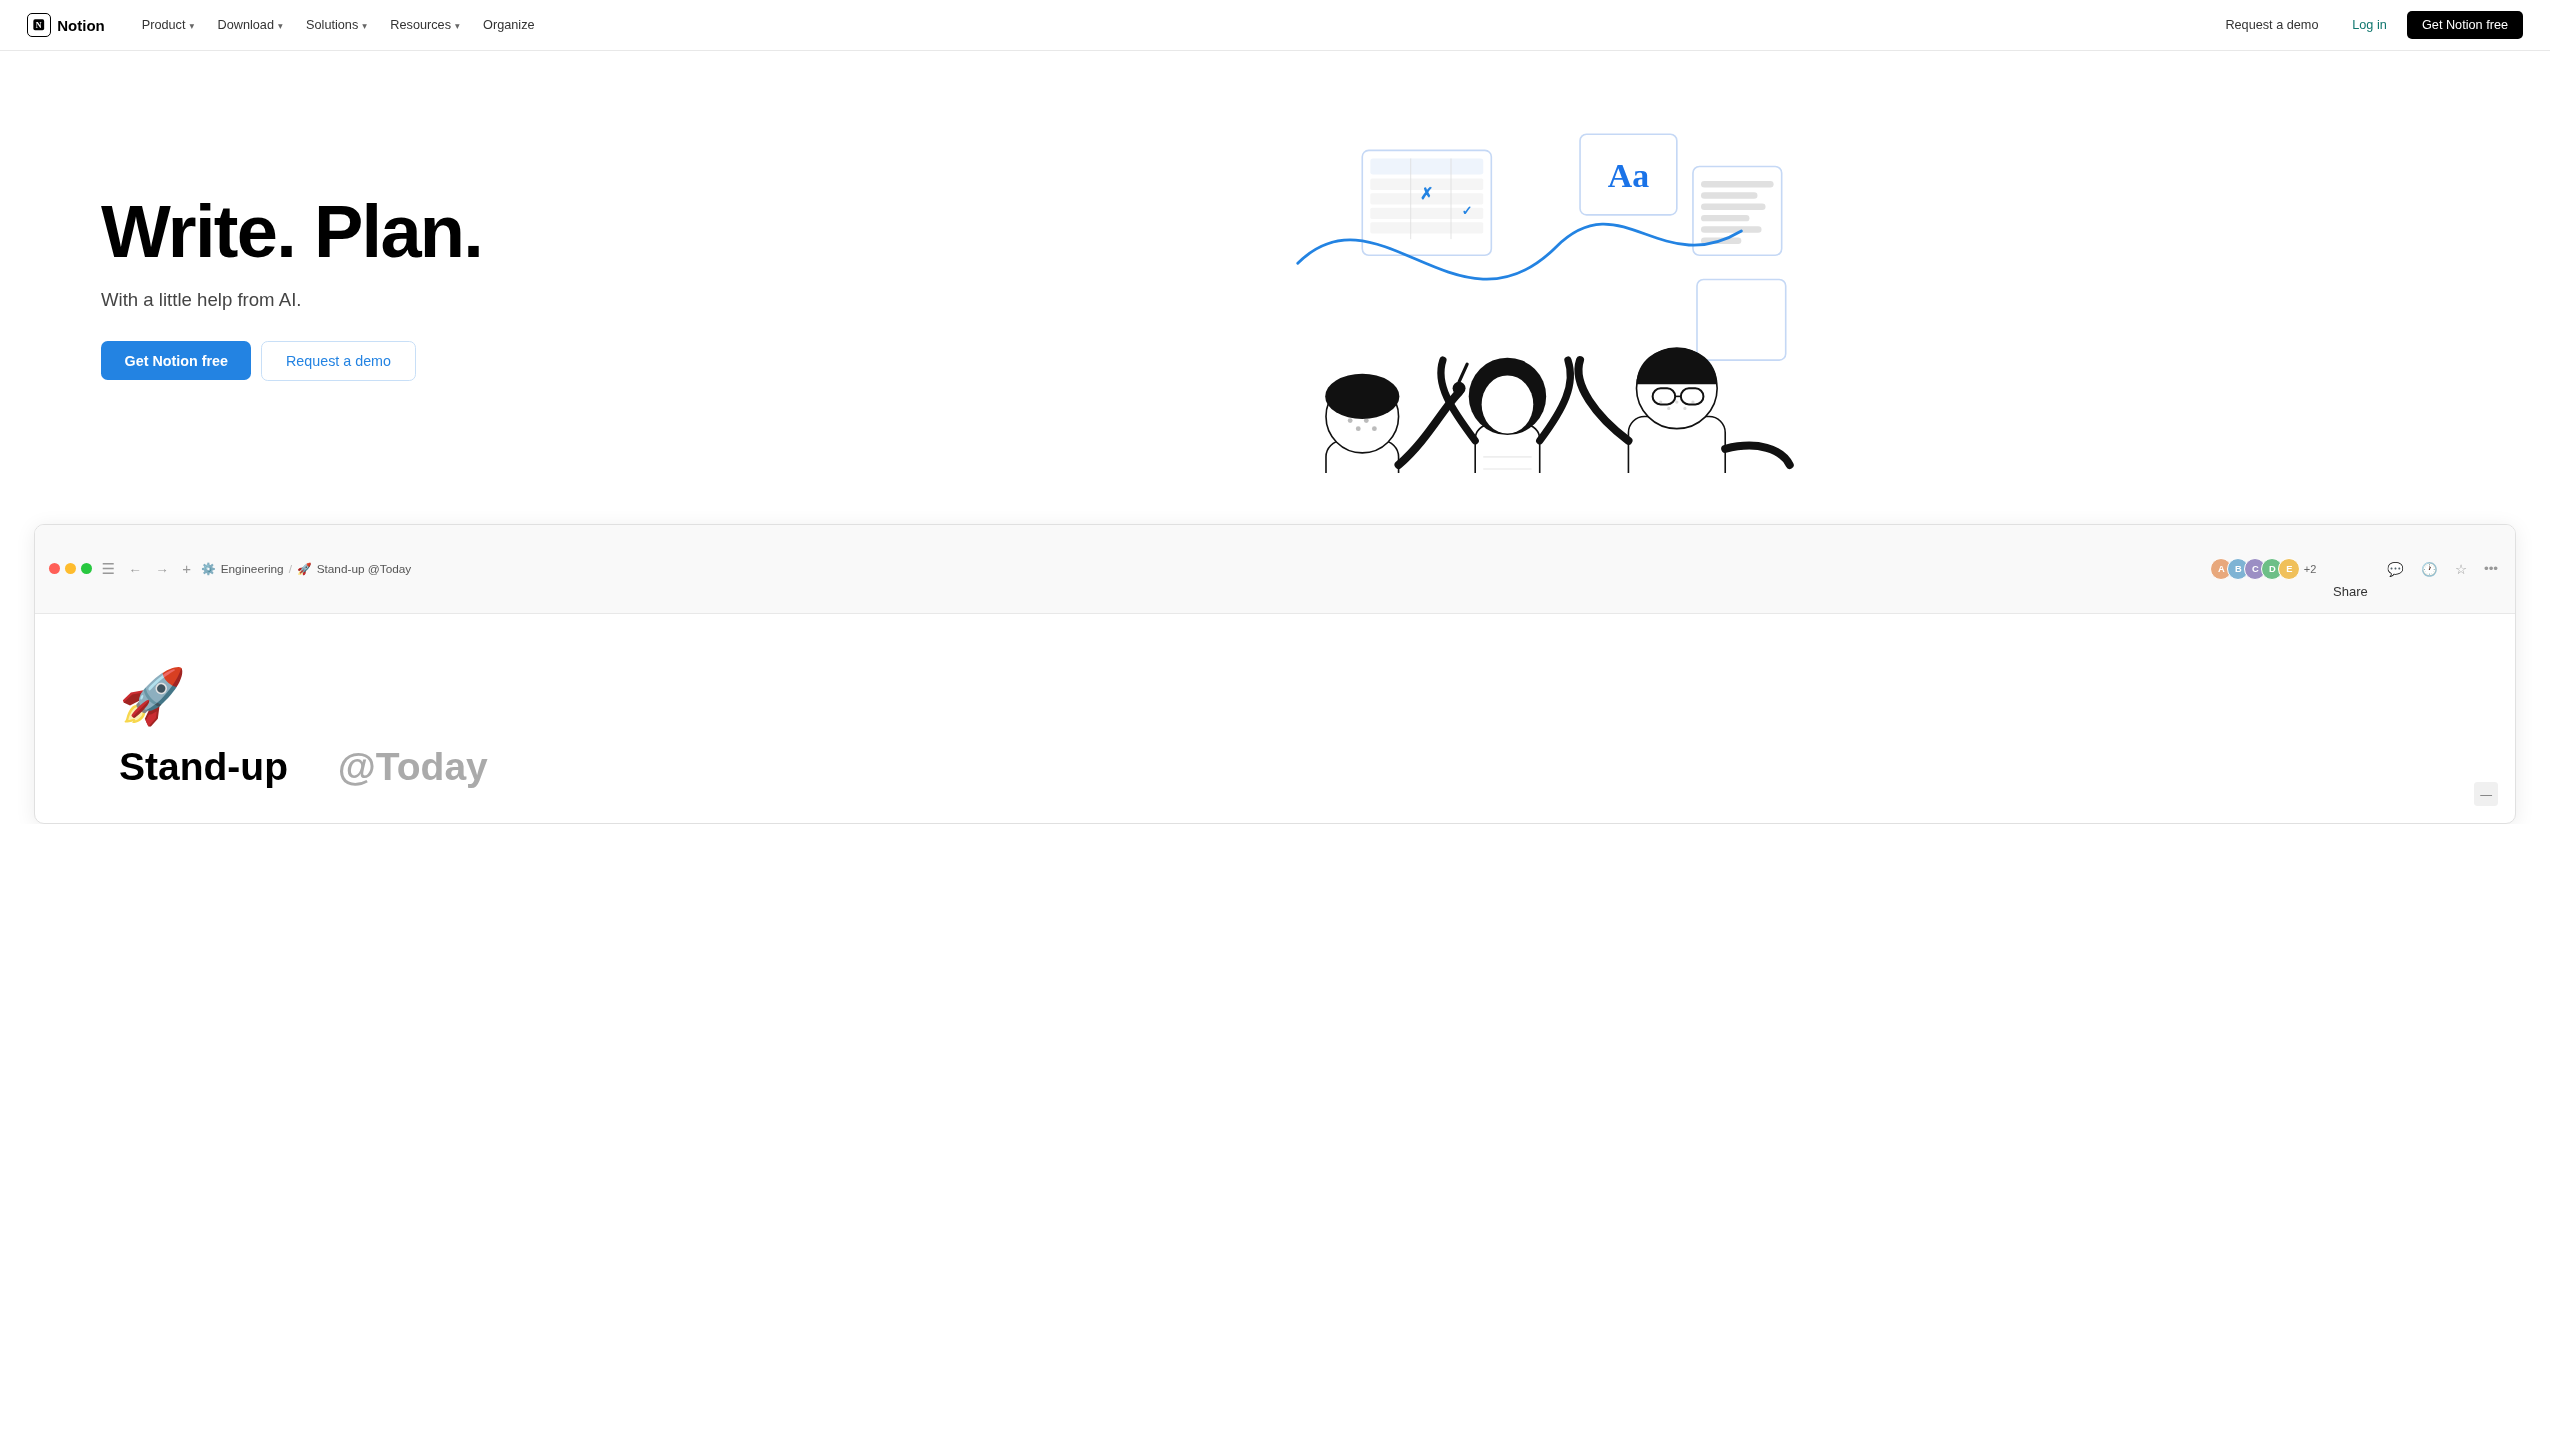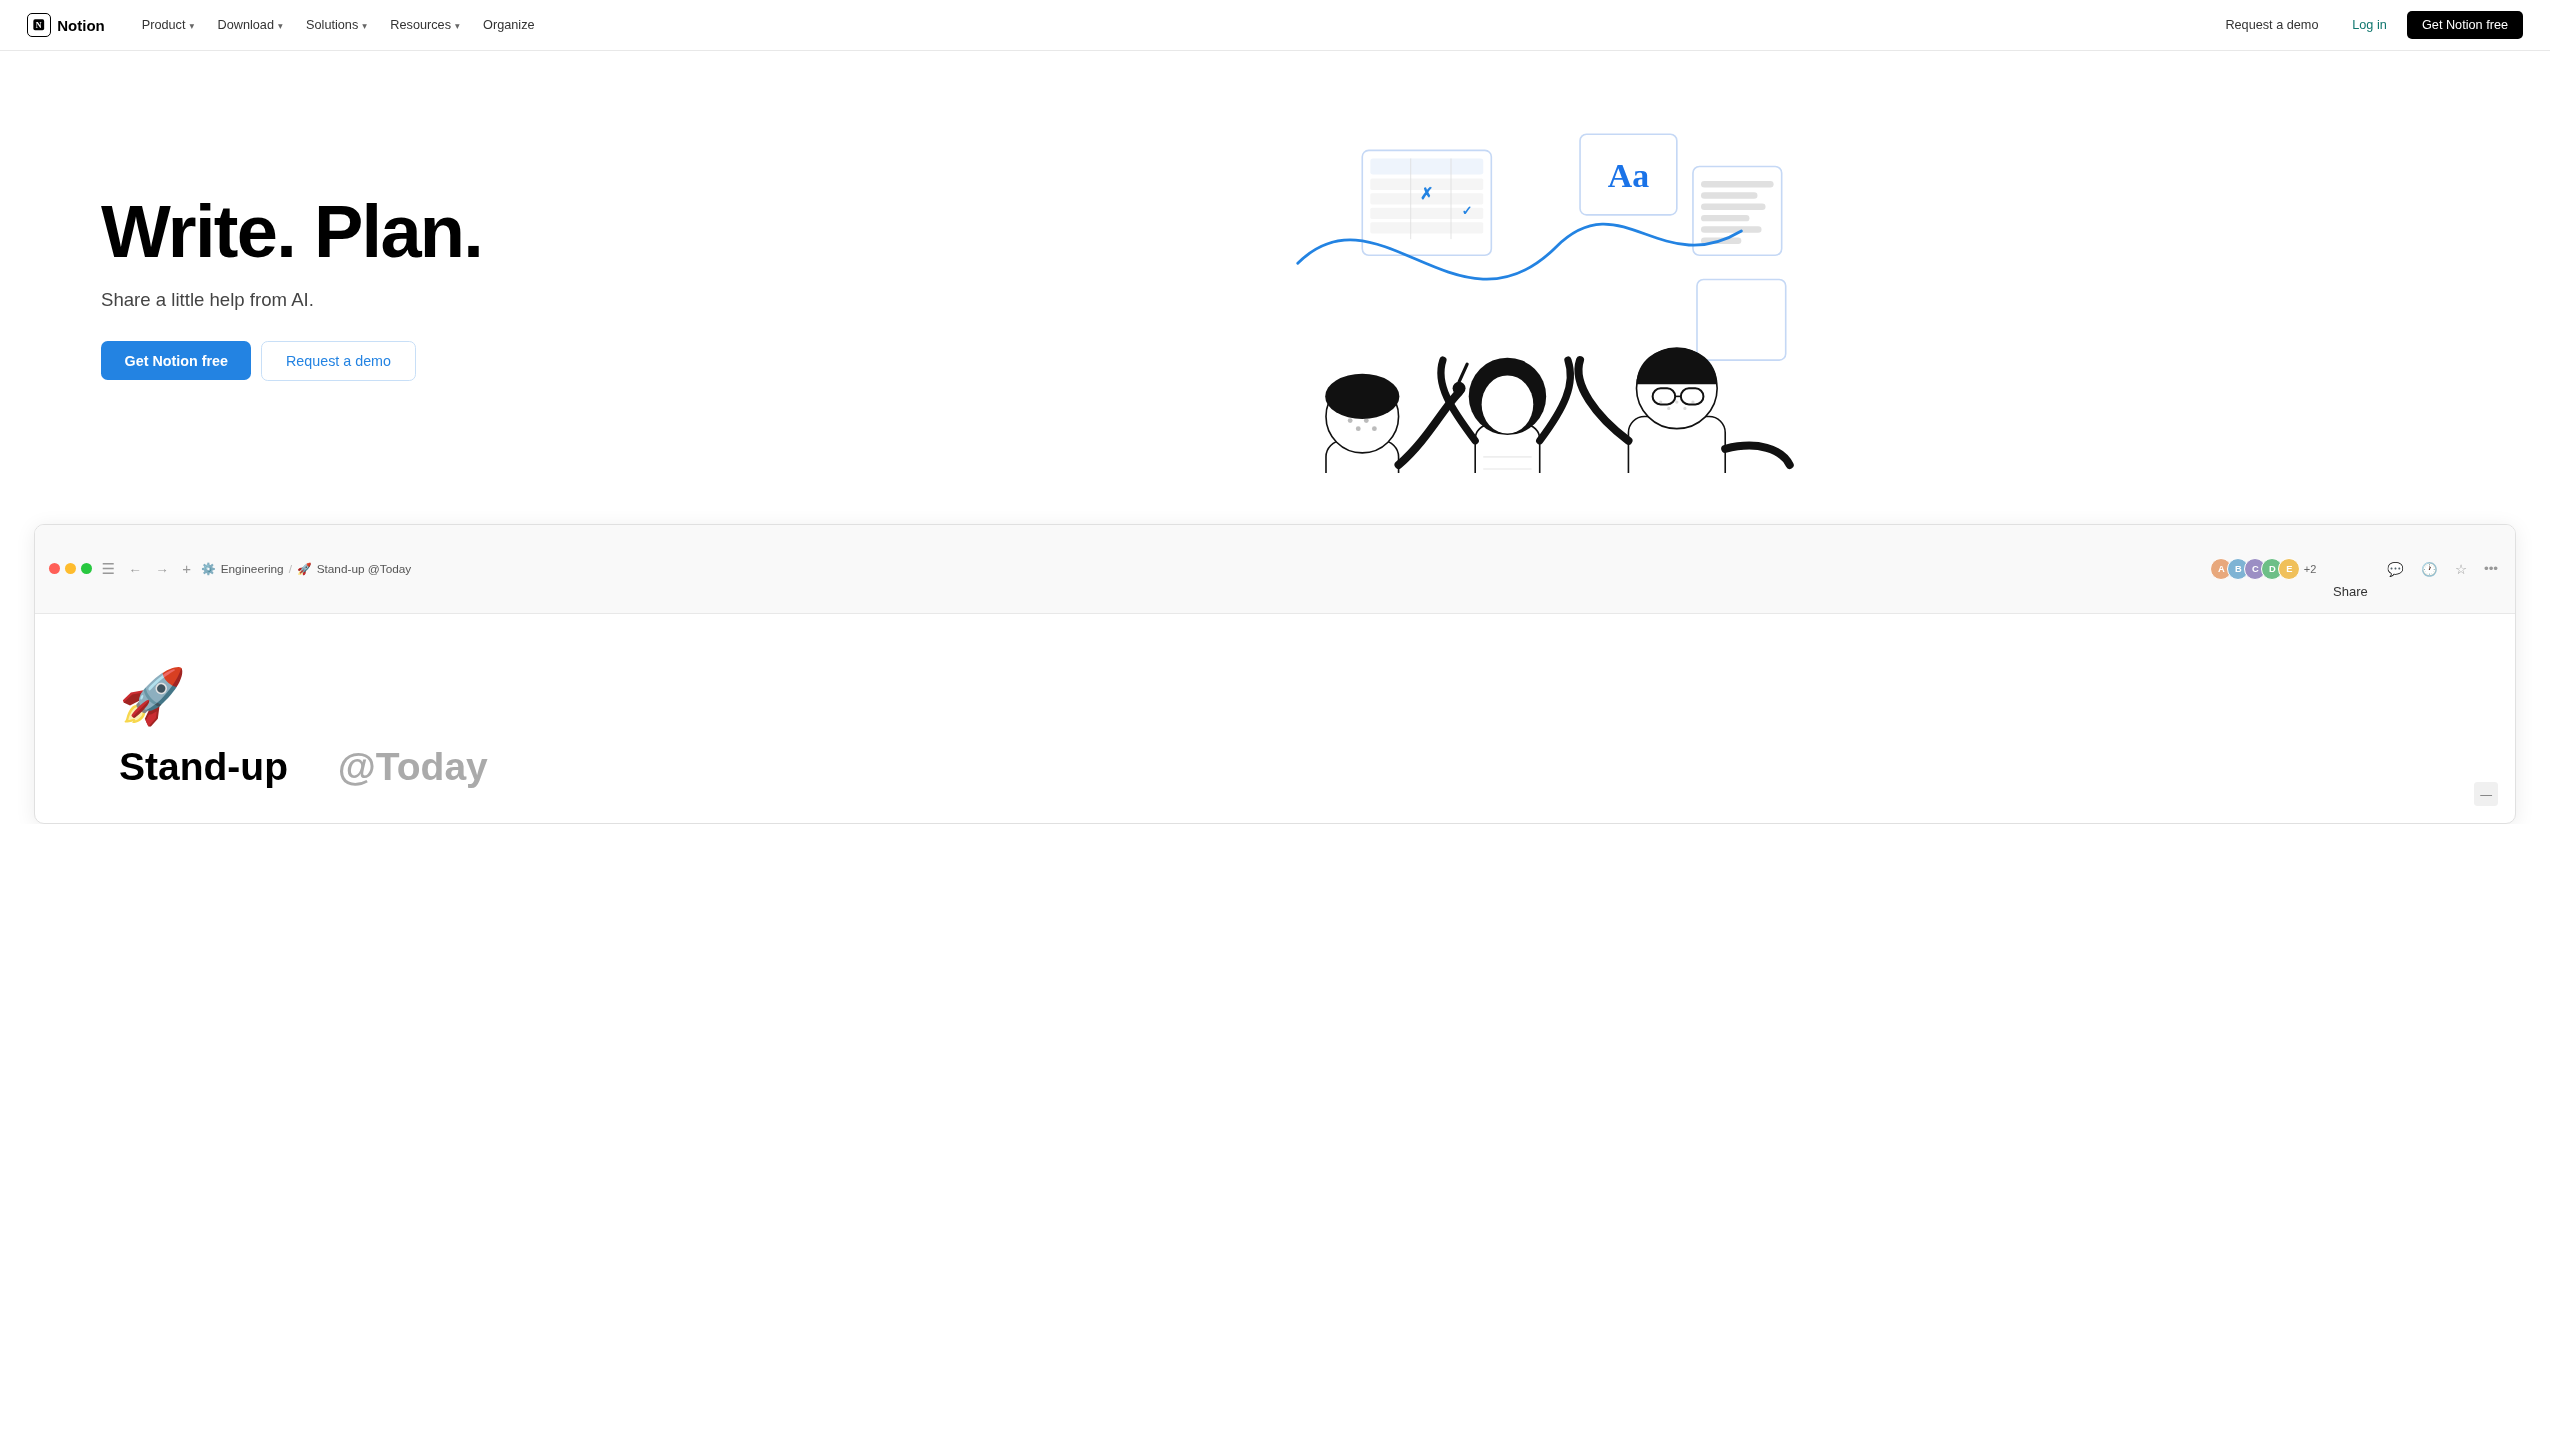--- a/index.html
+++ b/index.html
@@ -346,21 +346,21 @@
     <button class="btn-login">Log in</button>
     <button class="btn-cta">Get Notion free</button>
   </div>
 </nav>
 
 <section class="hero">
   <div class="hero-text">
     <h1 class="hero-headline">
       <span>Write. Plan.</span><br>
     </h1>
-    <p class="hero-sub">Share a little help from AI.</p>
+    <p class="hero-sub">With a little help from AI.</p>
     <div class="hero-buttons">
       <button class="btn-primary">Get Notion free</button>
       <button class="btn-secondary">Request a demo</button>
     </div>
   </div>
 
   <div class="hero-illustration">
     <svg viewBox="0 0 700 460" fill="none" xmlns="http://www.w3.org/2000/svg" class="hero-svg">
 
       <g transform="translate(180, 60)">

